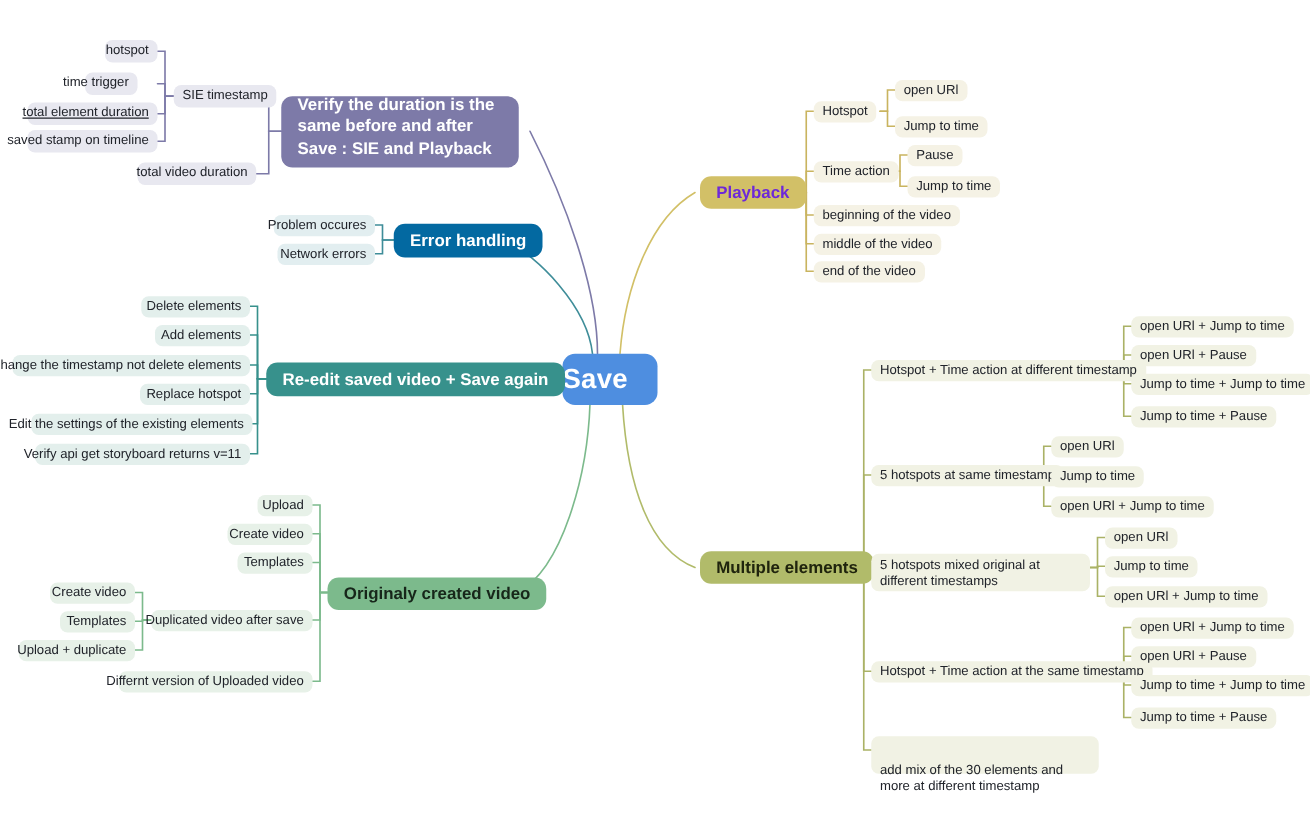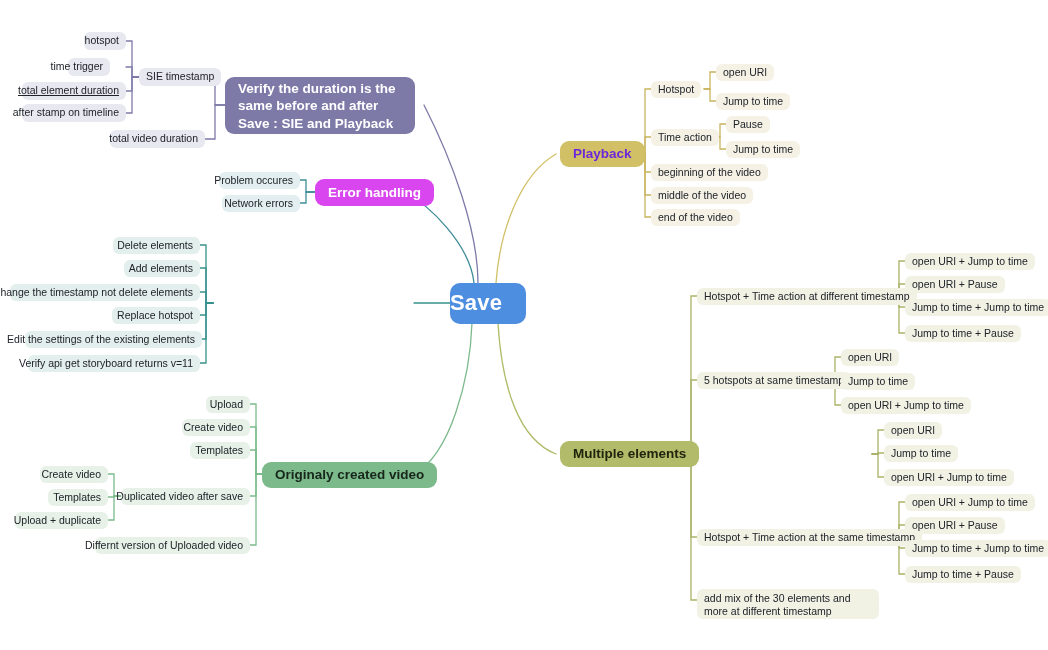--- a/index.html
+++ b/index.html
@@ -46,21 +46,21 @@
 
   
   .l1 {
     color: #1c1c1c;
     font-size: 13.5px;
     font-weight: 700;
     padding: 7px 13px;
     border-radius: 9px;
   }
   .l1.purple  { background: #7d7aa8; color:#ffffff; }
-  .l1.teal    { background: #d946ef; color:#ffffff; }
+  .l1.teal    { background: #0369a1; color:#ffffff; }
   .l1.teal2   { background: #37918c; color:#ffffff; }
   .l1.green   { background: #7cba8c; color:#17261a; }
   .l1.gold    { background: #d2c067; color:#6d28d9; }
   .l1.olive   { background: #b1bb6a; color:#20240d; }
 
   
   .leaf {
     font-size: 10.5px;
     color: #20232a;
     padding: 4px 7px;
@@ -154,54 +154,57 @@
       <path d="M893,537 L899,537 L899,525 L905,525" stroke="#aab266"></path>
       <path d="M893,537 L899,537 L899,548 L905,548" stroke="#aab266"></path>
       <path d="M893,537 L899,537 L899,574 L905,574" stroke="#aab266"></path>
     </g>
   </svg>
 
   <div class="node root" style="left:450px; top:283px; width:76px; height:41px;">
     <span>Save</span>
   </div>
 
-  <div class="node l1 purple wrap" style="left:225px; top:77px; width:190px; height:57px; align-items:center; padding-top:8px;">
+  <div class="node l1 purple wrap" style="left:225px; top:77px; width:190px; height:57px; align-items:flex-end; padding-top:8px;">
     <span>Verify the duration is the same before and after Save : SIE and Playback</span>
   </div>
 
   <div class="node leaf purple" style="left:139px; top:68px; height:18px;">
     <span>SIE timestamp</span>
   </div>
 
   <div class="node leaf purple ralign" style="left:84px; top:32px; width:42px; height:18px;">
     <span>hotspot</span>
   </div>
   <div class="node leaf purple ralign" style="left:68px; top:58px; width:42px; height:18px;">
     <span>time trigger</span>
   </div>
   <div class="node leaf purple ralign" style="left:22px; top:82px; width:104px; height:18px;text-decoration:underline;">
     <span>total element duration</span>
   </div>
   <div class="node leaf purple ralign" style="left:22px; top:104px; width:104px; height:18px;">
-    <span>after stamp on timeline</span>
+    <span>saved stamp on timeline</span>
   </div>
   <div class="node leaf purple ralign" style="left:110px; top:130px; width:95px; height:18px;">
     <span>total video duration</span>
   </div>
 
   <div class="node l1 teal" style="left:315px; top:179px; height:27px;">
     <span>Error handling</span>
   </div>
   <div class="node leaf teal ralign" style="left:219px; top:172px; width:81px; height:17px;">
     <span>Problem occures</span>
   </div>
   <div class="node leaf teal ralign" style="left:222px; top:195px; width:78px; height:17px;">
     <span>Network errors</span>
   </div>
 
+  <div class="node l1 teal2" style="left:213px; top:290px; height:27px;">
+    <span>Re-edit saved video + Save again</span>
+  </div>
   <div class="node leaf teal2 ralign" style="left:113px; top:237px; width:87px; height:17px;">
     <span>Delete elements</span>
   </div>
   <div class="node leaf teal2 ralign" style="left:124px; top:260px; width:76px; height:17px;">
     <span>Add elements</span>
   </div>
   <div class="node leaf teal2 ralign" style="left:10px; top:284px; width:190px; height:17px;">
     <span>Change the timestamp not delete elements</span>
   </div>
   <div class="node leaf teal2 ralign" style="left:112px; top:307px; width:88px; height:17px;">
@@ -303,20 +306,23 @@
   <div class="node leaf olive" style="left:841px; top:349px; height:17px;">
     <span>open URl</span>
   </div>
   <div class="node leaf olive" style="left:841px; top:373px; height:17px;">
     <span>Jump to time</span>
   </div>
   <div class="node leaf olive" style="left:841px; top:397px; height:17px;">
     <span>open URl + Jump to time</span>
   </div>
 
+  <div class="node leaf olive wrap" style="left:697px; top:443px; width:175px; height:30px; align-items:flex-start; padding-top:3px;">
+    <span>5 hotspots mixed original at different timestamps</span>
+  </div>
   <div class="node leaf olive" style="left:884px; top:422px; height:17px;">
     <span>open URl</span>
   </div>
   <div class="node leaf olive" style="left:884px; top:445px; height:17px;">
     <span>Jump to time</span>
   </div>
   <div class="node leaf olive" style="left:884px; top:469px; height:17px;">
     <span>open URl + Jump to time</span>
   </div>
 
@@ -329,17 +335,17 @@
   <div class="node leaf olive" style="left:905px; top:517px; height:17px;">
     <span>open URl + Pause</span>
   </div>
   <div class="node leaf olive" style="left:905px; top:540px; height:17px;">
     <span> Jump to time + Jump to time</span>
   </div>
   <div class="node leaf olive" style="left:905px; top:566px; height:17px;">
     <span>Jump to time + Pause</span>
   </div>
 
-  <div class="node leaf olive wrap" style="left:697px; top:589px; width:182px; height:30px; align-items:flex-start; padding-top:3px;">
+  <div class="node leaf olive wrap" style="left:697px; top:589px; width:182px; height:30px; align-items:flex-start; padding-top:21px;">
     <span>add  mix of the 30 elements and more at different timestamp</span>
   </div>
 
 </div>
 
 </body></html>

